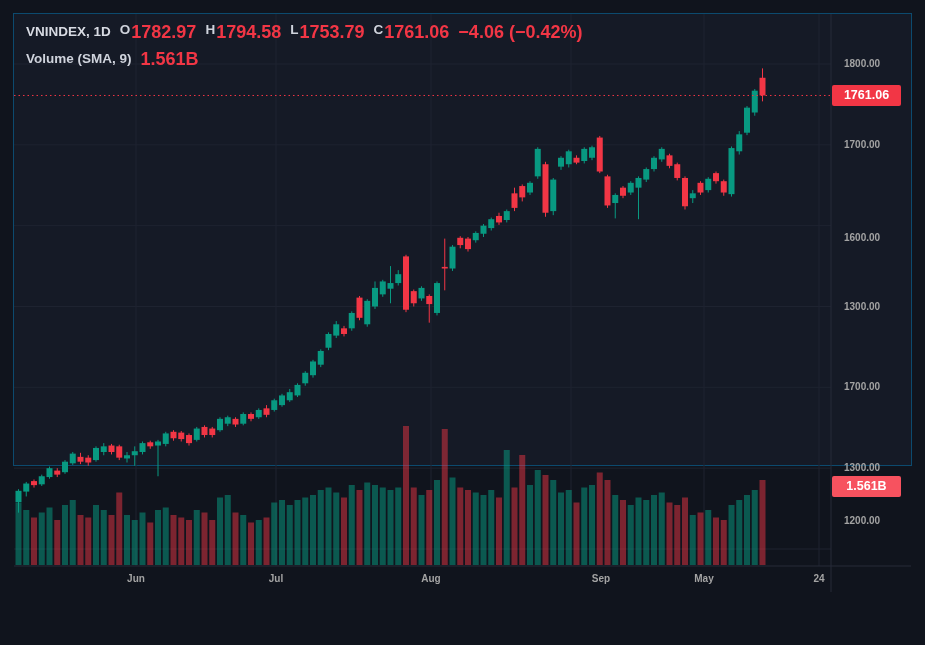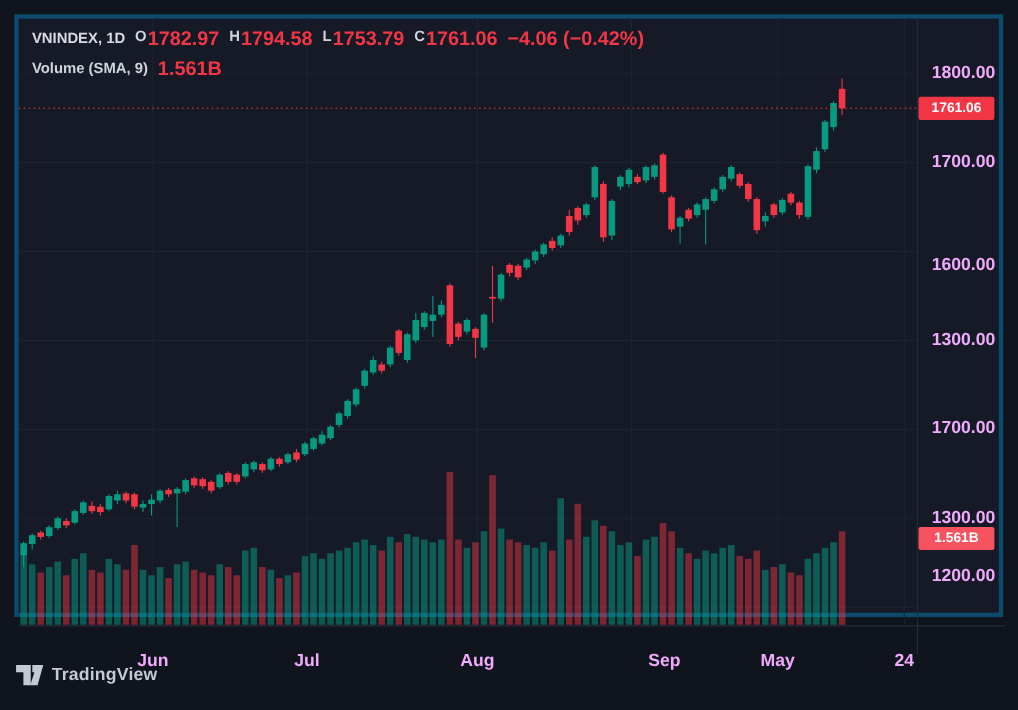--- a/index.html
+++ b/index.html
@@ -1,30 +1,30 @@
 <!DOCTYPE html>
 <html><head>
 <meta charset="utf-8">
 <style>
   html,body{margin:0;padding:0;background:#10141d;width:925px;height:645px;overflow:hidden;}
   *{box-sizing:border-box;}
   body{font-family:"Liberation Sans", sans-serif;}
   .stage{position:relative;width:925px;height:645px;background:#10141d;}
-  .chart-frame{position:absolute;left:13px;top:13px;width:899px;height:548px;
-    background:#151a26;border:4px solid #0c4a6e;}
+  .chart-frame{position:absolute;left:13px;top:13px;width:899px;height:453px;
+    background:#151a26;border:1px solid #0c4a6e;}
   #plot{position:absolute;left:0;top:0;}
   .legend{position:absolute;left:12px;top:9px;z-index:5;line-height:1;}
   .legend-row{display:flex;align-items:center;gap:9px;margin-bottom:9px;white-space:nowrap;}
   .legend .sym{color:#d8dbe3;font-size:13.5px;font-weight:700;}
   .legend .lab{color:#cfd3dc;font-size:13.5px;font-weight:600;}
   .legend .val{color:#f23645;font-size:18px;font-weight:600;}
   .ohlc-item{display:inline-flex;gap:1px;}
-  .axis-label{position:absolute;color:#f0abfc;font-size:16px;font-weight:600;}
+  .axis-label{position:absolute;color:#a3a3a3;font-size:10px;font-weight:600;}
   .price-label{left:830px;width:70px;text-align:left;height:14px;line-height:14px;}
-  .time-label{top:558px;width:60px;text-align:center;height:14px;line-height:14px;transform:translateX(-30px);margin-top:19px;}
+  .time-label{top:558px;width:60px;text-align:center;height:14px;line-height:14px;transform:translateX(-30px);}
   .badge{position:absolute;left:818px;width:69px;height:21px;border-radius:2px;
     color:#ffffff;font-size:12.5px;font-weight:700;text-align:center;line-height:21px;z-index:6;}
   .logo-row{position:absolute;left:14px;top:604px;display:flex;align-items:center;gap:7px;}
   .logo-text{color:#c4c9d4;font-size:16px;font-weight:600;letter-spacing:0.2px;}
 </style>
 </head>
 <body>
 
 <div class="stage">
   <div class="chart-frame">
@@ -381,20 +381,13 @@
         <div class="axis-label time-label" style="left: 417px;">Aug</div>
         <div class="axis-label time-label" style="left: 587px; text-align: center;">Sep</div>
         <div class="axis-label time-label" style="left: 690px;">May</div>
         <div class="axis-label time-label" style="left: 805px;">24</div>
       </div>
 
     <div class="badge" id="price-badge" style="background: rgb(242, 54, 69); top: 70.9765px;">1761.06</div>
     <div class="badge" id="volume-badge" style="background: rgb(247, 82, 95); top: 462.45px;">1.561B</div>
   </div>
 
-  <div class="logo-row">
-    <svg width="26" height="20" viewBox="0 0 27 21">
-      <path d="M0.5,0.5 H14.5 V20 H7.5 V7.5 H0.5 Z" fill="#c4c9d4"></path>
-      <path d="M16,0.5 H26.5 L21,20 H14 L18,7.5 H16 Z" fill="#c4c9d4"></path>
-    </svg>
-    <span class="logo-text">TradingView</span>
-  </div>
 </div>
 
 </body></html>

